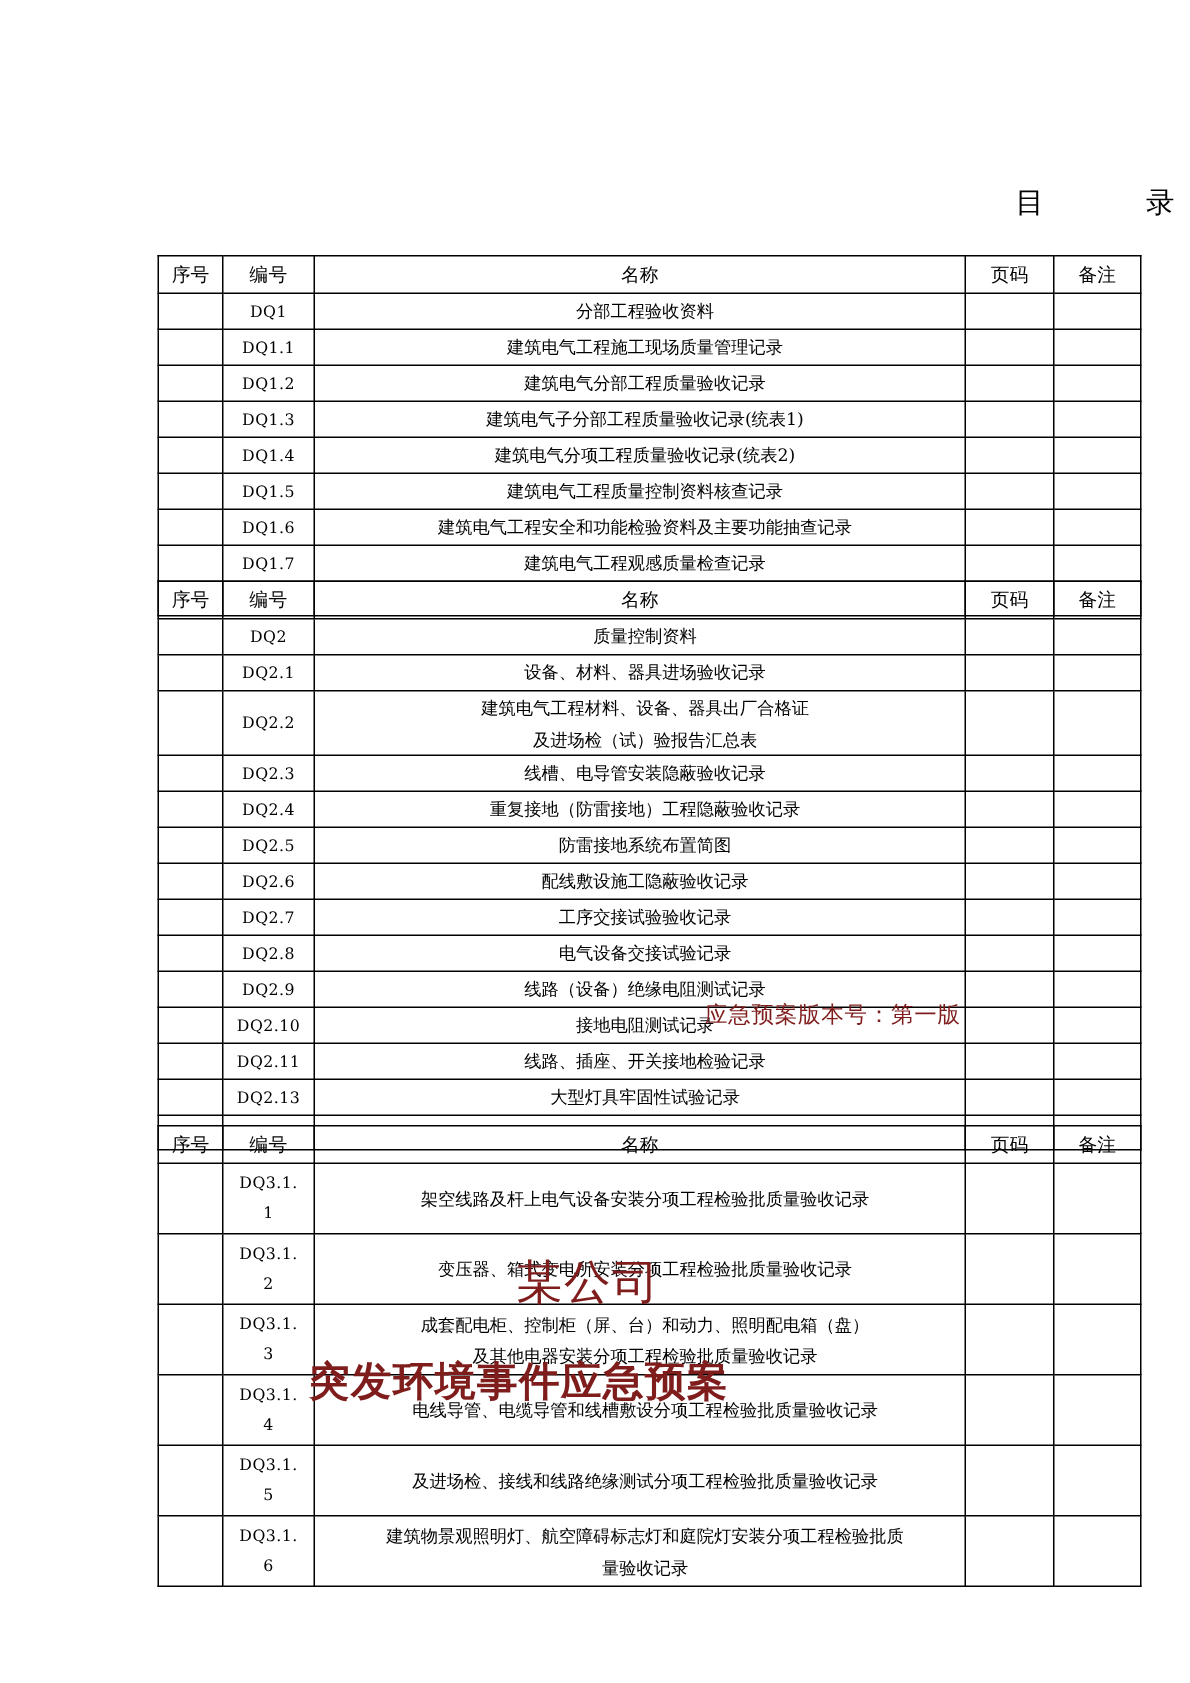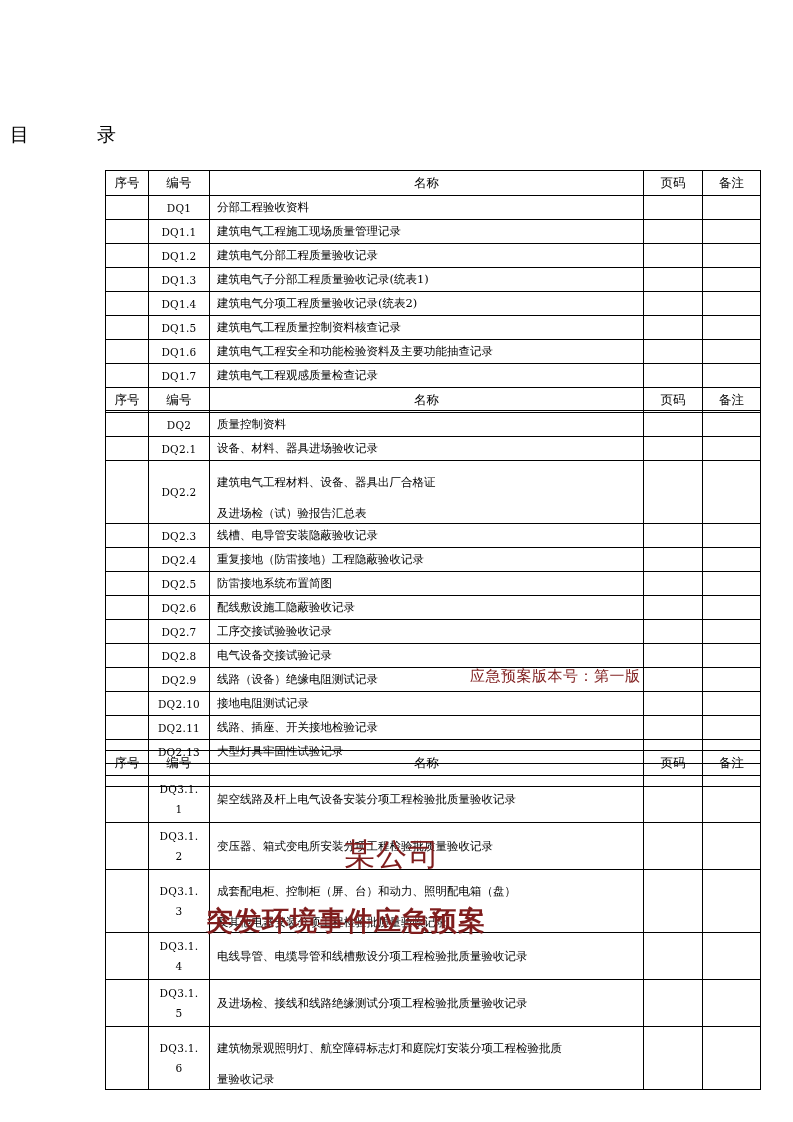--- a/index.html
+++ b/index.html
@@ -19,21 +19,21 @@
     position: absolute;
     left: 0; top: 0;
     width: 793px;
     height: 1122px;
   }
   .doc-title {
     position: absolute;
     left: 0;
     top: 122px;
     width: 793px;
-    text-align: left;
+    text-align: right;
     font-family: "DejaVu Serif", "Liberation Serif", serif;
     font-size: 19px;
     letter-spacing: 10px;
     text-indent: 10px;
     color: #000;
     white-space: pre;
   }
   .toc-block {
     position: absolute;
     left: 105px;
@@ -48,33 +48,32 @@
     color: #000;
   }
   table.toc td, table.toc th {
     border: 1px solid #000;
     padding: 0;
     vertical-align: middle;
     font-weight: normal;
   }
   .c-seq   { width: 42px;  text-align: center; }
   .c-code  { width: 60px;  text-align: center; font-size: 10.5px; letter-spacing: 0.3px;}
-  .c-name  { width: 433px; text-align: left;   padding-left: 7px !important; }
+  .c-name  { width: 433px; text-align: center;   padding-left: 7px !important; }
   .c-page  { width: 58px;  text-align: center; }
   .c-note  { width: 57px;  text-align: center; }
   tr.hdr td { height: 24px; text-align: center; font-size: 12.5px; }
   tr.hdr td.c-name { text-align: center; padding-left: 0 !important; }
   tr.row td { height: 23px; }
   tr.row2 td { height: 41px; }
   tr.row2b td { height: 46px; }
   .name-2line {
     line-height: 20px;
     display: block;
     padding-top: 1px;
-    margin-top: 10px;
   }
   .code-2line {
     line-height: 20px;
     display: block;
   }
   .spacer-row td { height: 22px; border-left: 1px solid #000; border-right: 1px solid #000; }
   .spacer-row td.c-seq { border-right: 1px solid #000; }
   
   .overlay {
     position: absolute;

